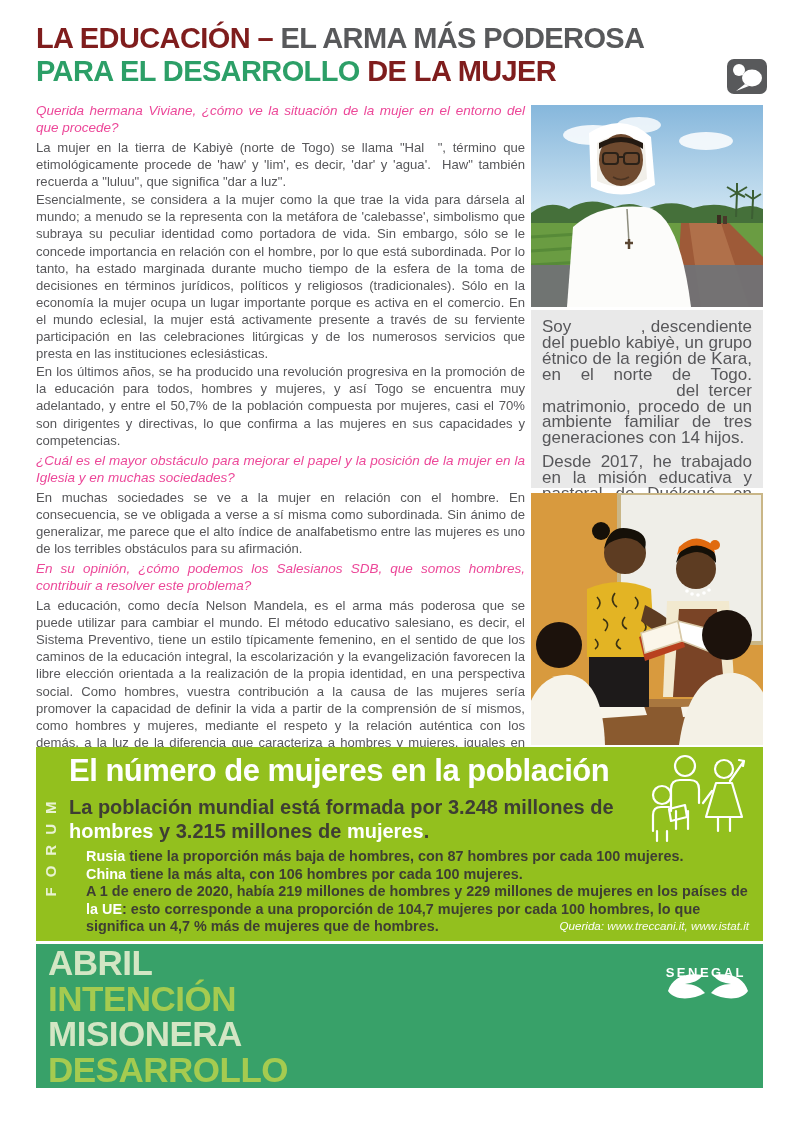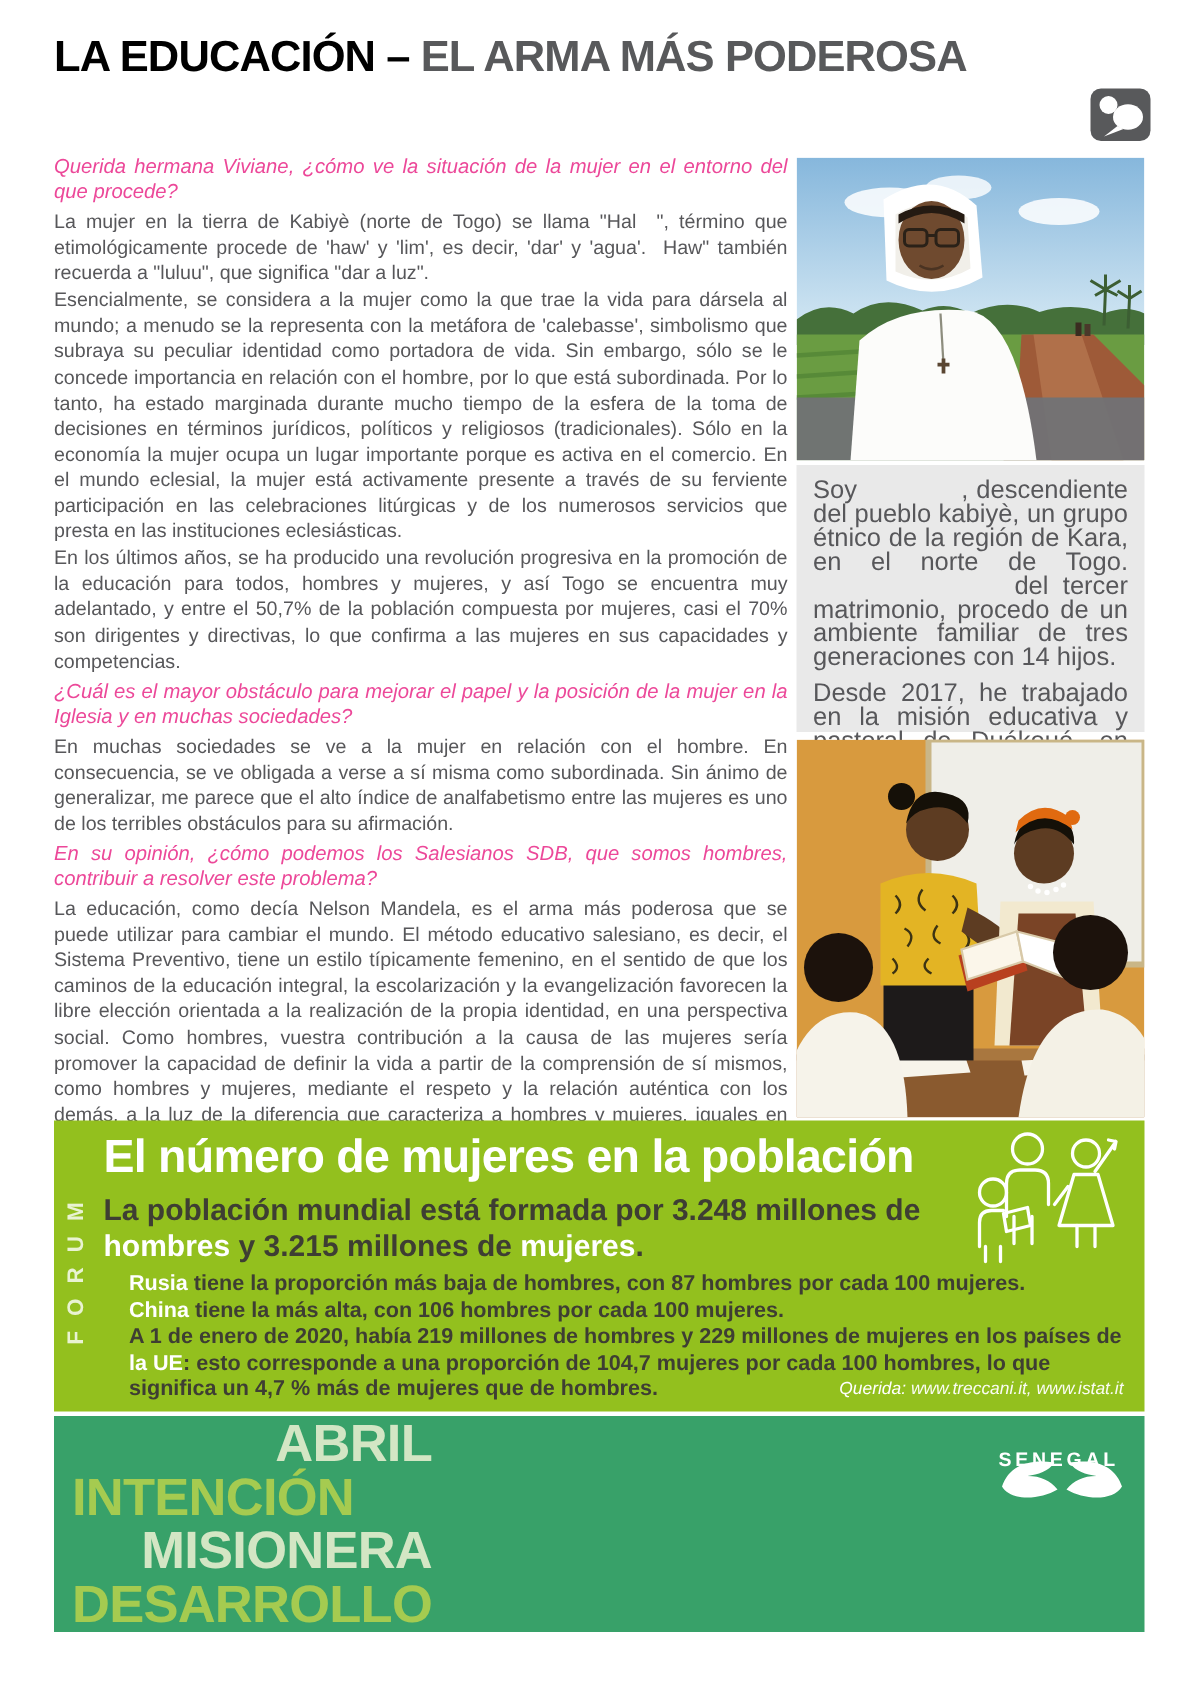--- a/index.html
+++ b/index.html
@@ -2,21 +2,21 @@
 <html><head>
 <meta charset="utf-8">
 <style>
   html,body{margin:0;padding:0;}
   body{width:794px;height:1122px;position:relative;background:#ffffff;
        font-family:"Liberation Sans", sans-serif;overflow:hidden;}
 
   
   .title{position:absolute;left:36px;top:22px;font-weight:bold;font-size:29px;
          line-height:33px;letter-spacing:-0.6px;white-space:nowrap;}
-  .t-lime{color:#000000;text-align:center;} .t-gray{color:#58595b;} .t-jade{color:#2c9f67;}
+  .t-lime{color:#7f1d1d;text-align:center;} .t-gray{color:#58595b;} .t-jade{color:#2c9f67;}
   .chat-icon{position:absolute;left:726px;top:58px;}
 
   
   .article{position:absolute;left:36px;top:99px;width:489px;}
   .q{color:#ec4899;font-style:italic;font-size:13.5px;line-height:17px;
      margin:3px 0 3px 0;text-align:justify;}
   .p{color:#57575a;font-size:13.1px;line-height:17.1px;text-align:justify;margin:0 0 1px 0;}
 
   
   .photo1{position:absolute;left:531px;top:105px;width:232px;height:202px;overflow:hidden;}
@@ -39,30 +39,31 @@
   .banner-stats{position:absolute;left:50px;top:101px;width:665px;font-size:14.4px;
          font-weight:bold;color:#3e3e33;line-height:17.6px;}
   .source{position:absolute;right:14px;bottom:9px;font-size:11.6px;font-style:italic;color:#ffffff;}
   .source .urls{color:rgba(255,255,255,.95);font-weight:normal;}
   .family-icon{position:absolute;right:10px;top:4px;}
 
   
   .footer{position:absolute;left:36px;top:944px;width:727px;height:144px;background:#38a169;}
   .footer-words{position:absolute;left:12px;top:1px;font-weight:bold;font-size:35px;
          line-height:35.5px;letter-spacing:-0.5px;}
-  .w-pale{color:#d3e6c4;text-align:right;} .w-lime{color:#a5cb50;}
+  .w-pale{color:#d3e6c4;} .w-lime{color:#a5cb50;}
   .senegal{position:absolute;right:17px;top:21px;color:#fff;font-weight:bold;font-size:13px;
          letter-spacing:2.5px;}
   .hands{position:absolute;right:14px;top:27px;}
 </style>
 </head>
 <body>
 
 <div class="title">
   <div><span class="t-lime">LA EDUCACIÓN – </span><span class="t-gray">EL ARMA MÁS PODEROSA</span></div>
+  <div><span class="t-jade">PARA EL DESARROLLO </span><span class="t-lime">DE LA MUJER</span></div>
 </div>
 
 <div class="chat-icon">
   <svg width="42" height="38" viewBox="0 0 42 38">
     <rect x="1" y="1" width="40" height="35" rx="7" fill="#58595b"></rect>
     <circle cx="13" cy="12" r="6" fill="#ffffff"></circle>
     <ellipse cx="26" cy="20" rx="10" ry="8.5" fill="#ffffff"></ellipse>
     <path d="M19 26 L10 33 L23 28 Z" fill="#ffffff"></path>
   </svg>
 </div>

